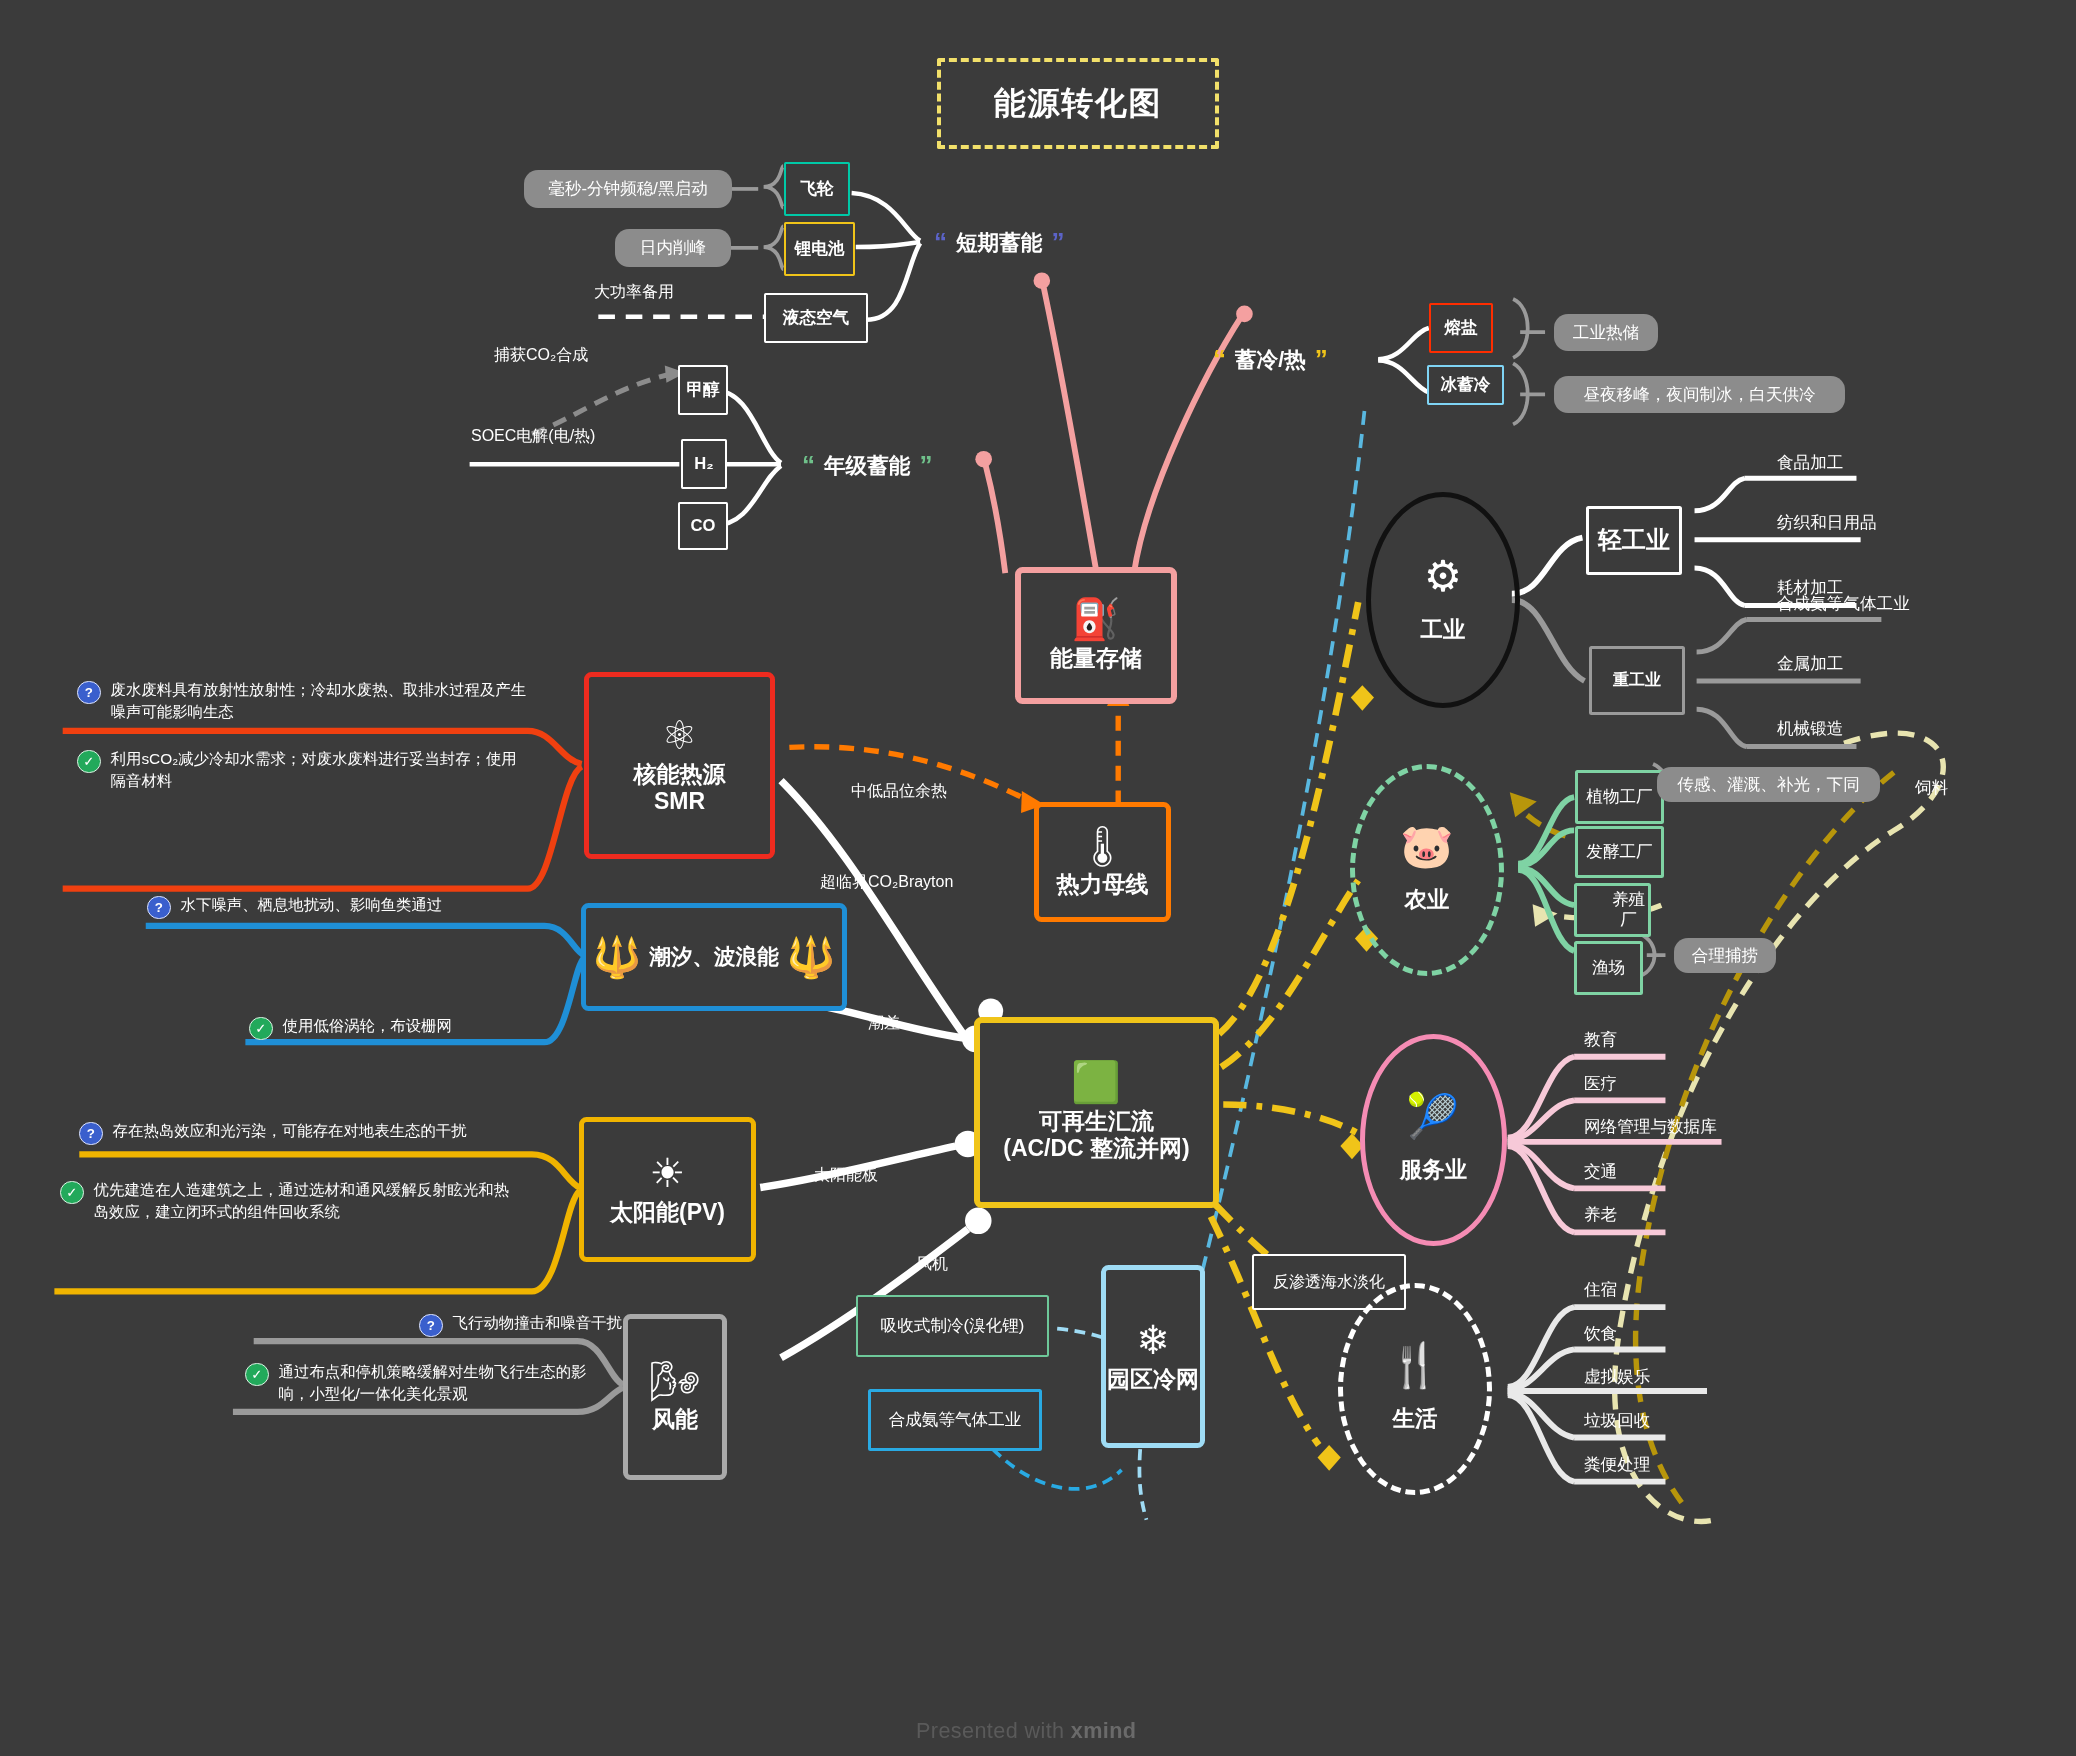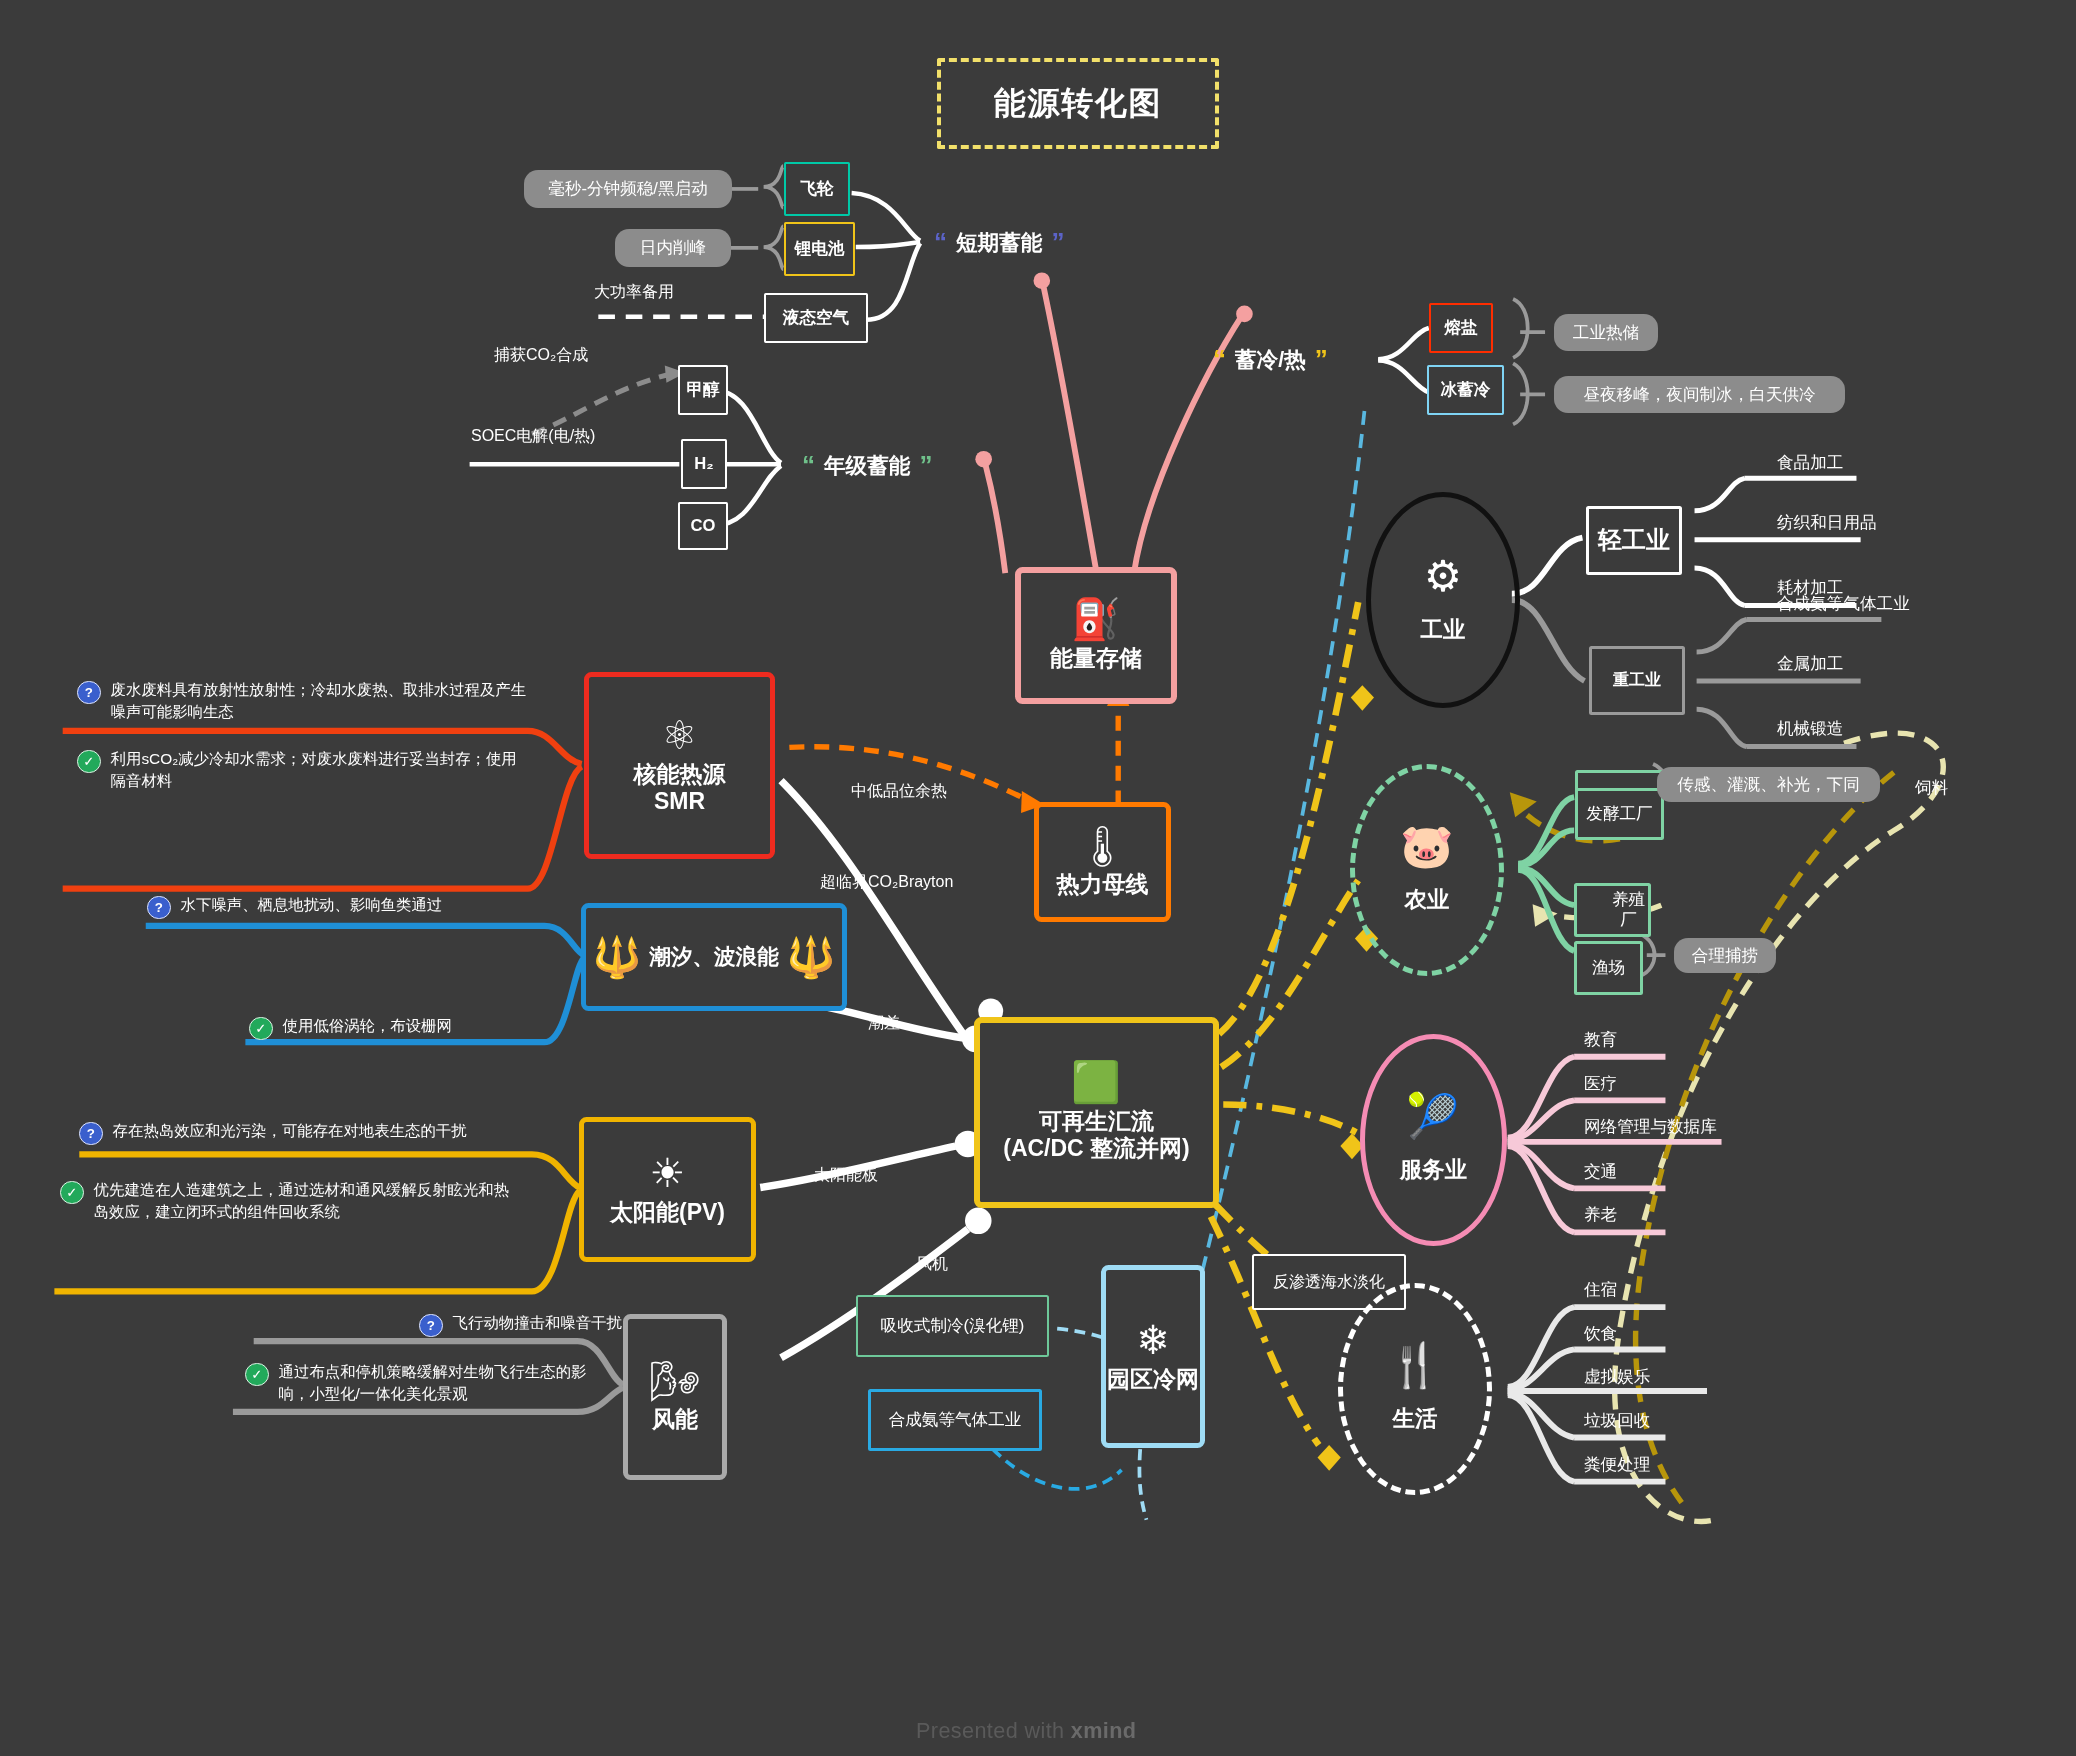--- a/index.html
+++ b/index.html
@@ -230,21 +230,21 @@
 </div>
 
 <div class="quote" style="left:1213px;top:345px;">
   <span class="qmark" style="color:#f0c419;">“</span>
   <span>蓄冷/热</span>
   <span class="qmark" style="color:#f0c419;">”</span>
 </div>
 <div class="box small-box" style="left:1429px;top:303px;width:64px;height:50px;border-color:#ff2d00;">
   <span class="lbl">熔盐</span>
 </div>
-<div class="box small-box" style="left:1427px;top:365px;width:77px;height:50px;border-color:#7fd4f5;">
+<div class="box small-box" style="left:1427px;top:365px;width:77px;height:40px;border-color:#7fd4f5;">
   <span class="lbl">冰蓄冷</span>
 </div>
 <div class="pill" style="left:1554px;top:314px;width:104px;height:37px;">
   <span>工业热储</span>
 </div>
 <div class="pill" style="left:1554px;top:376px;width:291px;height:37px;">
   <span>昼夜移峰，夜间制冰，白天供冷</span>
 </div>
 
 <div class="box hub" style="left:1015px;top:567px;width:162px;height:137px;border:6.6px solid #f4a0a0;">
@@ -370,21 +370,21 @@
 <div class="leaf" style="left:1777px;top:718px;">
   <span>机械锻造</span></div>
 
 <div class="ellipse" style="left:1350px;top:764px;width:154px;height:212px;border:5.8px dashed #7fd3a4;">
   <span class="icon">🐷</span>
   <span class="lbl">农业</span>
 </div>
 <div class="box" style="left:1575px;top:770px;width:89px;height:54px;border:3.3px solid #7fd3a4;font-size:16.6px;">
   <span class="lbl">植物工厂</span>
   </div>
-<div class="box" style="left:1575px;top:788px;width:89px;height:52px;border:3.3px solid #7fd3a4;font-size:16.6px;">
+<div class="box" style="left:1575px;top:826px;width:89px;height:52px;border:3.3px solid #7fd3a4;font-size:16.6px;">
   <span class="lbl">发酵工厂</span>
   </div>
 <div class="box" style="left:1574px;top:883px;width:77px;height:54px;border:3.3px solid #7fd3a4;font-size:16.6px;padding-left:32px;">
   <span class="lbl">养殖厂</span>
   </div>
 <div class="box" style="left:1574px;top:941px;width:69px;height:54px;border:3.3px solid #7fd3a4;font-size:16.6px;">
   <span class="lbl">渔场</span>
   </div>
 <div class="pill" style="left:1657px;top:767px;width:223px;height:35px;">
   <span>传感、灌溉、补光，下同</span>

